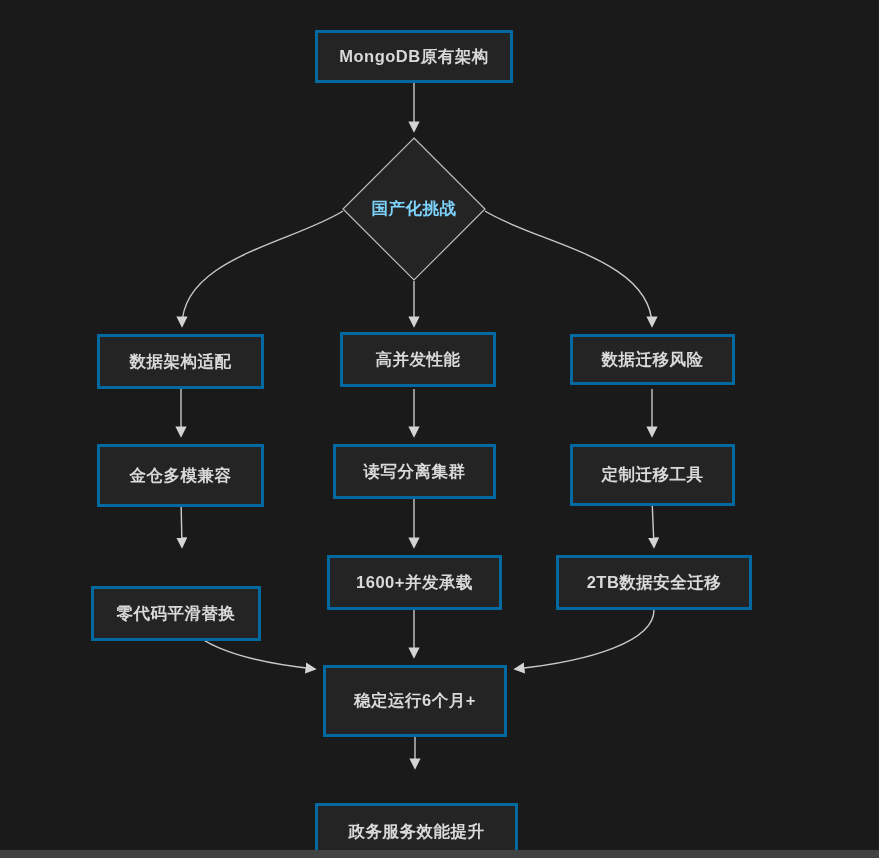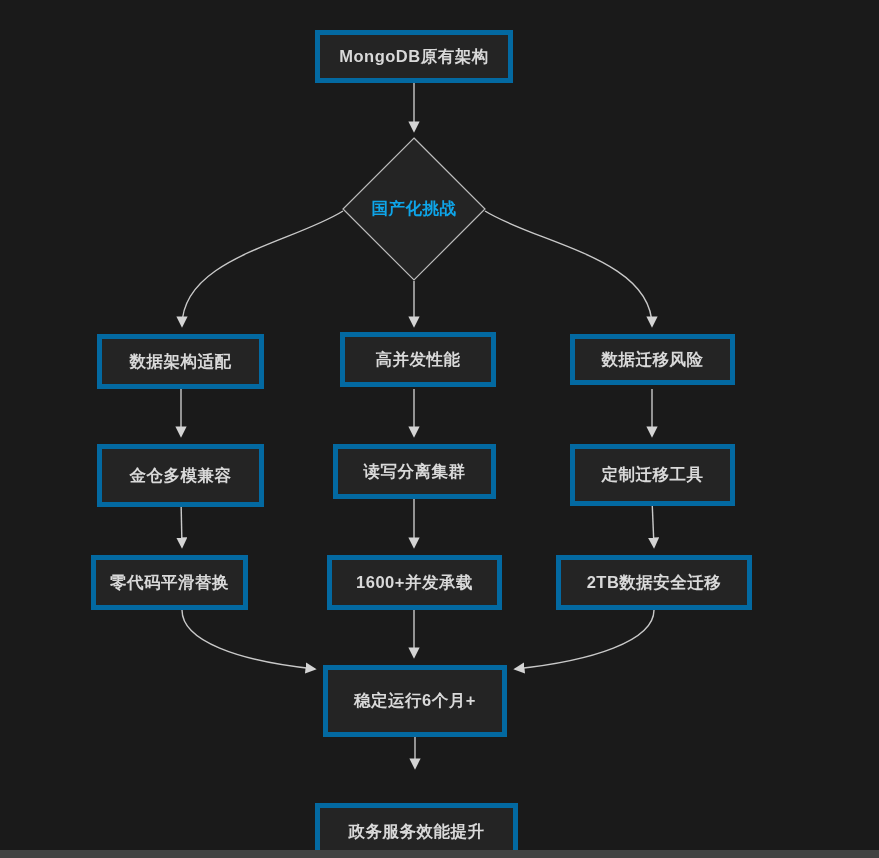--- a/index.html
+++ b/index.html
@@ -21,53 +21,53 @@
     position: absolute;
     left: 0;
     top: 0;
     width: 879px;
     height: 858px;
   }
   .node {
     position: absolute;
     box-sizing: border-box;
     background: #242424;
-    border: 5px solid #0369a1;
+    border: 3px solid #0369a1;
     color: #d9d9d9;
     font-size: 16.5px;
     font-weight: bold;
     display: flex;
     align-items: center;
     justify-content: center;
     text-align: center;
     letter-spacing: 0.5px;
   }
   .diamond-label {
     position: absolute;
     left: 342px;
     top: 137px;
     width: 144px;
     height: 144px;
     display: flex;
     align-items: center;
     justify-content: center;
-    color: #0ea5e9;
+    color: #7dd3fc;
     font-size: 16.5px;
     font-weight: bold;
     letter-spacing: 0.5px;
   }
   
   .n-start    { left: 315px; top: 30px;  width: 198px; height: 53px; }
   .n-b1s1     { left: 97px;  top: 334px; width: 167px; height: 55px; }
   .n-b2s1     { left: 340px; top: 332px; width: 156px; height: 55px; }
   .n-b3s1     { left: 570px; top: 334px; width: 165px; height: 51px; }
   .n-b1s2     { left: 97px;  top: 444px; width: 167px; height: 63px; }
   .n-b2s2     { left: 333px; top: 444px; width: 163px; height: 55px; }
   .n-b3s2     { left: 570px; top: 444px; width: 165px; height: 62px; }
-  .n-b1s3     { left: 91px;  top: 555px; width: 157px; height: 55px; text-align: center; }
+  .n-b1s3     { left: 91px;  top: 586px; width: 170px; height: 55px; text-align: center; }
   .n-b2s3     { left: 327px; top: 555px; width: 175px; height: 55px; }
   .n-b3s3     { left: 556px; top: 555px; width: 196px; height: 55px; }
   .n-converge { left: 323px; top: 665px; width: 184px; height: 72px; }
   .n-end      { left: 315px; top: 775px; width: 203px; height: 57px; margin-top: 28px; }
   .bottom-edge-strip {
     position: absolute;
     left: 0;
     bottom: 0;
     width: 879px;
     height: 8px;

